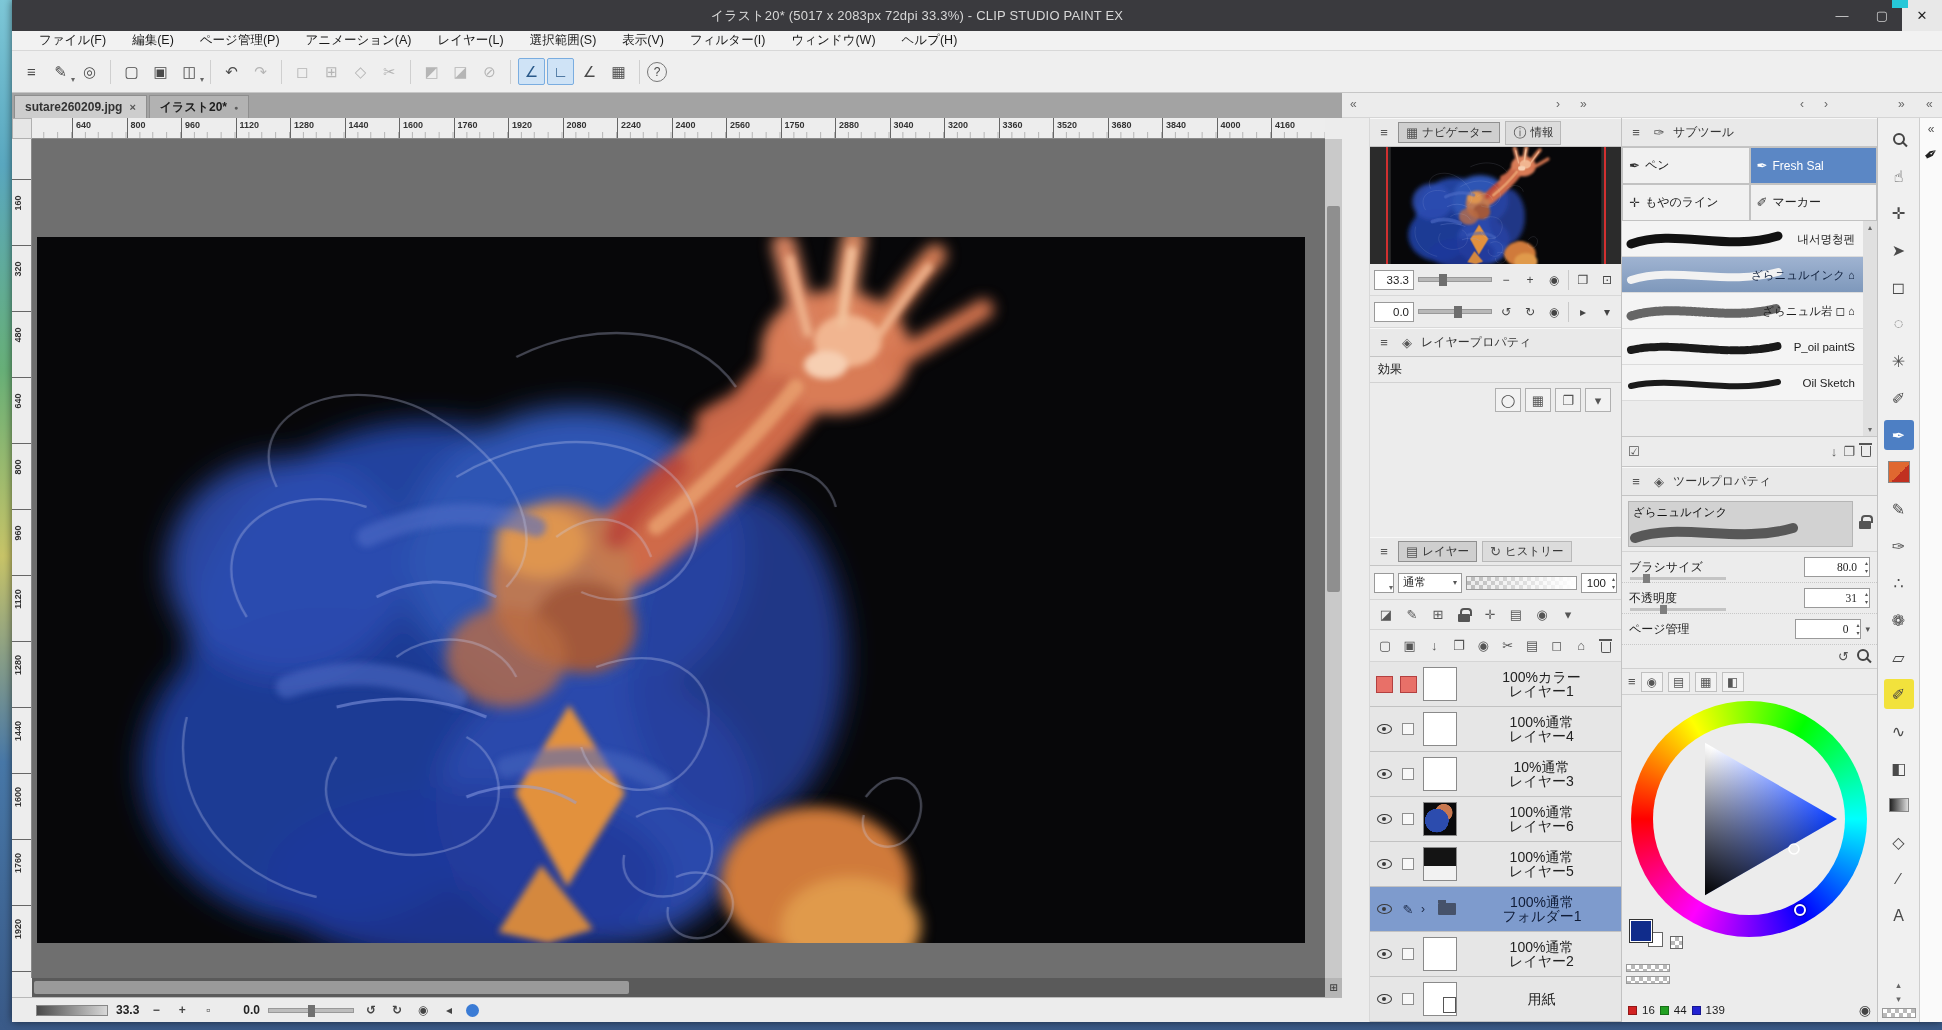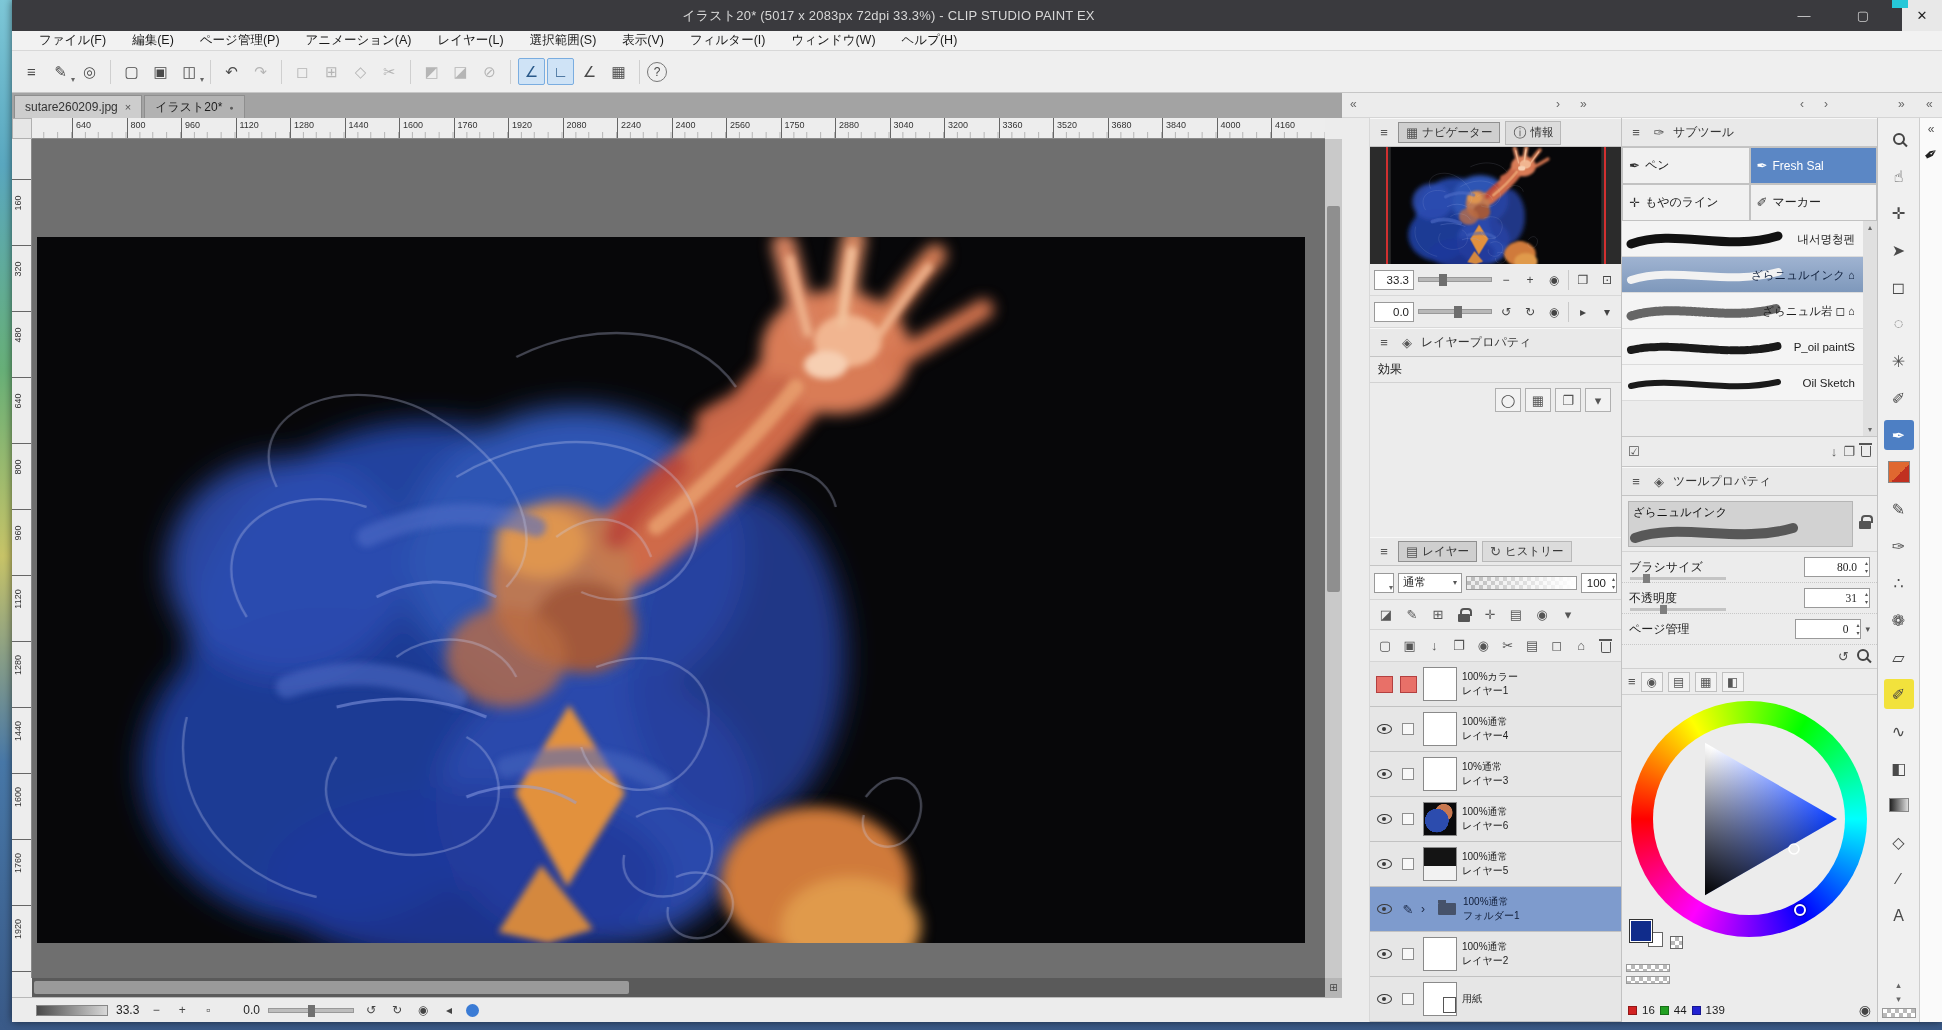--- a/index.html
+++ b/index.html
@@ -1,36 +1,36 @@
 <!DOCTYPE html>
 <html><head>
 <meta charset="utf-8">
 <style>
 *{box-sizing:border-box;margin:0;padding:0;}
 html,body{width:1942px;height:1030px;overflow:hidden;}
 body{font-family:"Liberation Sans","DejaVu Sans",sans-serif;background:linear-gradient(180deg,#7ec8d8 0%,#5aa8c0 16%,#68b078 36%,#c8c468 54%,#4878a8 74%,#3a5a88 100%);position:relative;color:#222;}
 .app{position:absolute;left:12px;top:0;right:0;bottom:8px;background:#ececec;box-shadow:0 0 8px rgba(0,0,0,.55);}
 
-.titlebar{position:absolute;left:0;top:0;right:0;height:31px;background:#3a3a3e;display:flex;align-items:center;color:#d8d8d8;gap:19px;}
+.titlebar{position:absolute;left:0;top:0;right:0;height:31px;background:#3a3a3e;display:flex;align-items:center;color:#d8d8d8;}
 .tb-title{flex:1;text-align:center;font-size:13px;letter-spacing:.2px;}
 .tb-ctrl{width:40px;height:31px;display:flex;align-items:center;justify-content:center;font-size:13px;color:#cfcfcf;}
 .tb-ctrl.closebtn{background:#e8e8e8;color:#222;}
 .corner-accent{position:absolute;right:34px;top:0;width:16px;height:8px;background:#26c8d8;}
 
 .menubar{position:absolute;left:0;top:31px;right:0;height:20px;background:#f2f2f2;display:flex;align-items:center;padding-left:14px;border-bottom:1px solid #d8d8d8;}
 .menu-item{font-size:12.5px;color:#1a1a1a;padding:0 13px;height:100%;display:flex;align-items:center;}
 
 .toolbar{position:absolute;left:0;top:51px;right:0;height:42px;background:#efefef;border-bottom:1px solid #c6c6c6;display:flex;align-items:center;padding-left:6px;gap:2px;}
 .tbtn{width:27px;height:27px;display:inline-flex;align-items:center;justify-content:center;font-size:15px;color:#4a4a4a;border-radius:2px;position:relative;}
 .tbtn.dis{color:#b5b5b5;}
 .tbtn.act{background:#cfe3f6;border:1px solid #7aade0;color:#2a5a8a;}
 .tbtn .dd{font-size:8px;position:absolute;right:-1px;bottom:1px;color:#666;}
 .sep{width:1px;height:24px;background:#cfcfcf;margin:0 5px;}
 
-.docarea{position:absolute;left:0;top:93px;width:1330px;bottom:0;background:#ececec;}
+.docarea{position:absolute;left:0;top:93px;width:1330px;bottom:0;background:#ececec;font-weight:bold;}
 .tabsrow{position:absolute;left:0;top:0;right:0;height:25px;background:#a3a3a3;display:flex;align-items:flex-end;padding-left:2px;}
 .dtab{height:23px;display:flex;align-items:center;gap:7px;padding:0 10px;font-size:12px;color:#333;background:#cdcdcd;border:1px solid #8e8e8e;border-bottom:none;margin-right:2px;}
 .dtab.active{background:#b2b2b2;color:#1d1d1d;}
 .tab-x{font-size:11px;color:#555;}
 .tab-dot{font-size:7px;color:#5a5a5a;}
 .rcorner{position:absolute;left:0;top:25px;width:20px;height:21px;background:#e6e6e6;border:1px solid #b0b0b0;}
 .hruler{position:absolute;left:20px;top:25px;right:17px;height:21px;background:#ededed;border-bottom:1px solid #8a8a8a;display:flex;overflow:hidden;padding-left:40px;background-image:repeating-linear-gradient(90deg,transparent 0 12.6px,#b5b5b5 12.6px 13.6px);background-size:54.5px 6px;background-position:40px bottom;background-repeat:repeat-x;}
 .hr-slot{flex:none;width:54.5px;border-left:1px solid #666;font-size:9px;color:#333;padding:2px 0 0 3px;}
 .vruler{position:absolute;left:0;top:46px;width:20px;bottom:44px;background:#ededed;border-right:1px solid #8a8a8a;display:flex;flex-direction:column;overflow:hidden;padding-top:40px;}
 .vr-slot{flex:none;height:66px;border-top:1px solid #666;position:relative;}
@@ -95,21 +95,21 @@
 .lrow.sel{background:#7e9bcd;}
 .lr-eye{width:22px;display:flex;justify-content:center;}
 .lr-box{width:20px;display:flex;justify-content:center;}
 .cbox{width:12px;height:12px;border:1px solid #8e8e8e;background:#f8f8f8;}
 .redmark{width:17px;height:17px;background:#e87068;border:1px solid #b34040;}
 .lr-thumb{width:38px;display:flex;justify-content:center;}
 .thumb{width:34px;height:34px;background:#fff;border:1px solid #8a8a8a;}
 .thumb.art{background:radial-gradient(circle at 40% 55%,#2c4cae 0 45%,transparent 46%),radial-gradient(circle at 62% 30%,#c87850 0 28%,transparent 30%),#0a0a0c;}
 .thumb.bw{background:linear-gradient(180deg,#141414 0 55%,#f2f2f2 55%);}
 .pageico{width:13px;height:16px;background:#fff;border:1px solid #555;position:absolute;right:3px;bottom:3px;}
-.lr-text{flex:1;display:flex;flex-direction:column;justify-content:center;font-size:10px;line-height:14px;color:#222;overflow:hidden;}
+.lr-text{flex:1;display:flex;flex-direction:column;justify-content:center;font-size:14px;line-height:14px;color:#222;overflow:hidden;align-items:center;}
 .lrow.sel .lr-text{color:#101c36;}
 .eye{width:15px;height:10px;border:1.5px solid #3a3a3a;border-radius:50%;position:relative;display:inline-block;}
 .eye::after{content:"";position:absolute;width:4px;height:4px;background:#3a3a3a;border-radius:50%;left:50%;top:50%;transform:translate(-50%,-50%);}
 .folder{width:18px;height:12px;background:#46526a;border-radius:1px;position:relative;display:inline-block;}
 .folder::before{content:"";position:absolute;top:-3px;left:0;width:8px;height:3px;background:#46526a;}
 .trash{width:10px;height:11px;border:1.5px solid #555;border-top:none;border-radius:0 0 2px 2px;position:relative;display:inline-block;margin-top:3px;}
 .trash::before{content:"";position:absolute;left:-3px;top:-3px;width:13px;height:2px;background:#555;}
 .lock{width:12px;height:8px;background:#555;border-radius:1px;position:relative;display:inline-block;margin-top:6px;}
 .lock::before{content:"";position:absolute;left:2px;top:-6px;width:8px;height:6px;border:2px solid #555;border-bottom:none;border-radius:4px 4px 0 0;}
 .mag{width:12px;height:12px;border:2px solid #444;border-radius:50%;position:relative;display:inline-block;}

